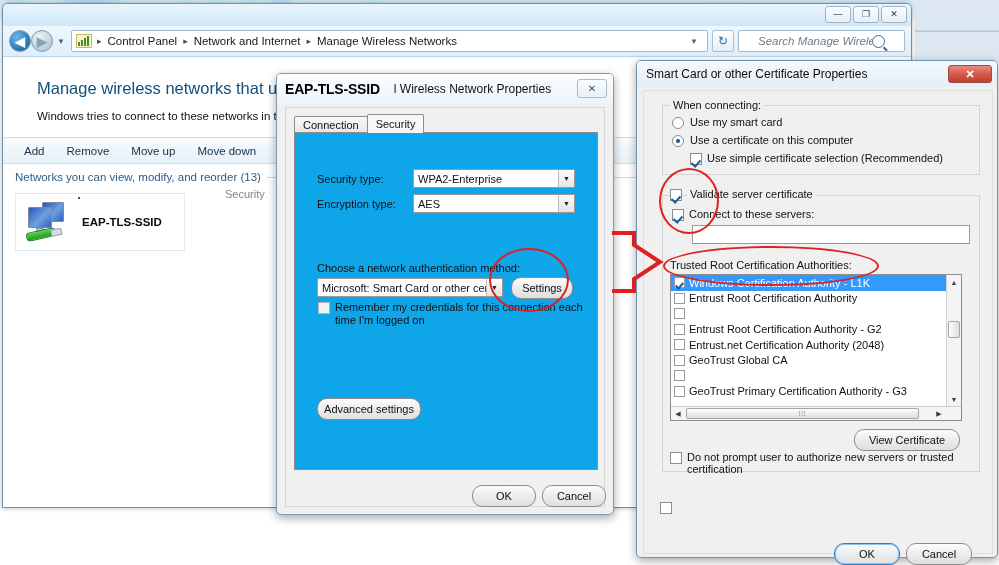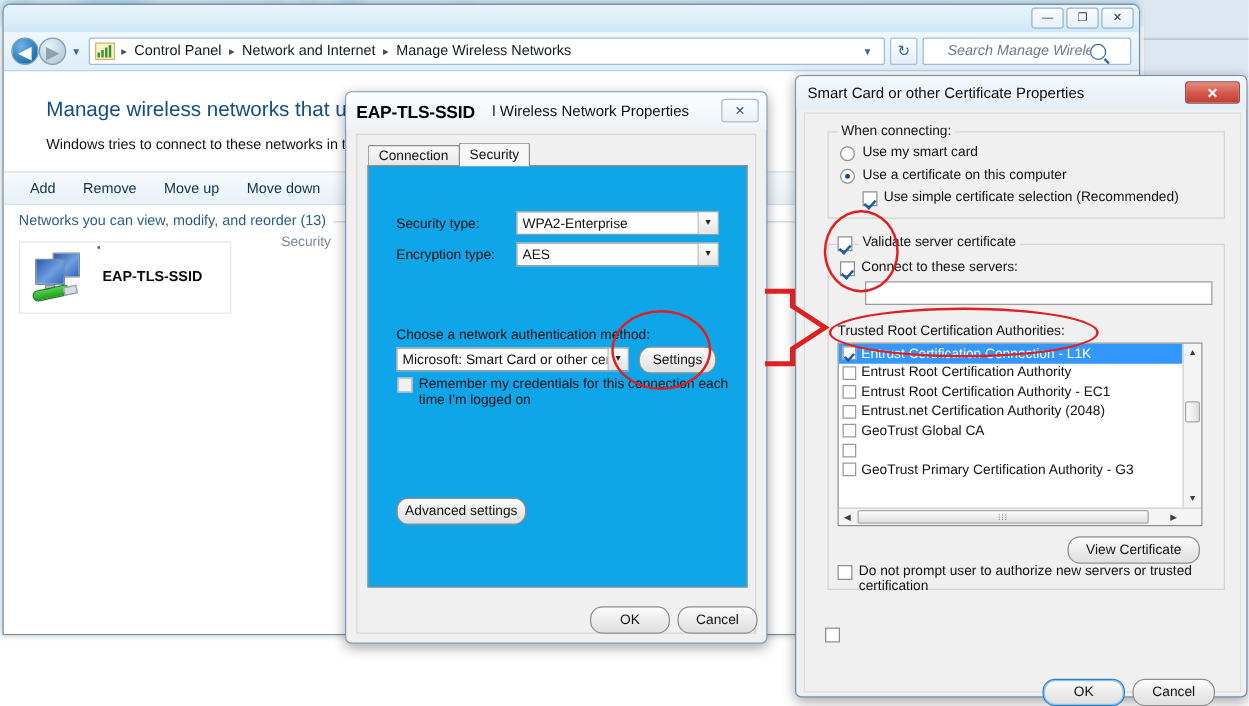--- a/index.html
+++ b/index.html
@@ -538,29 +538,32 @@
     <div class="txtfield" style="left:48px; top:134px; width:278px; height:19px;">
       <span style="display:block;padding:3px 4px;font-size:11px;"></span>
     </div>
 
     <div class="cbtxt" style="left:26px; top:168px;">Trusted Root Certification Authorities:</div>
 
     <div class="listbox" style="left:26px; top:183px; width:292px; height:147px;">
       <div style="position:absolute;left:0;top:0;right:15px;">
         <div class="li sel">
           <span class="licb on"></span>
-          <span>Entrust Certification Connection - L1K</span>
+          <span>Windows Certification Authority - L1K</span>
         </div>
         <div class="li">
           <span class="licb"></span>
           <span>Entrust Root Certification Authority</span>
         </div>
         <div class="li">
           <span class="licb"></span>
-          <span>Entrust Root Certification Authority - EC1</span>
+        </div>
+        <div class="li">
+          <span class="licb"></span>
+          <span>Entrust Root Certification Authority - G2</span>
         </div>
         <div class="li">
           <span class="licb"></span>
           <span>Entrust.net Certification Authority (2048)</span>
         </div>
         <div class="li">
           <span class="licb"></span>
           <span>GeoTrust Global CA</span>
         </div>
         <div class="li">

